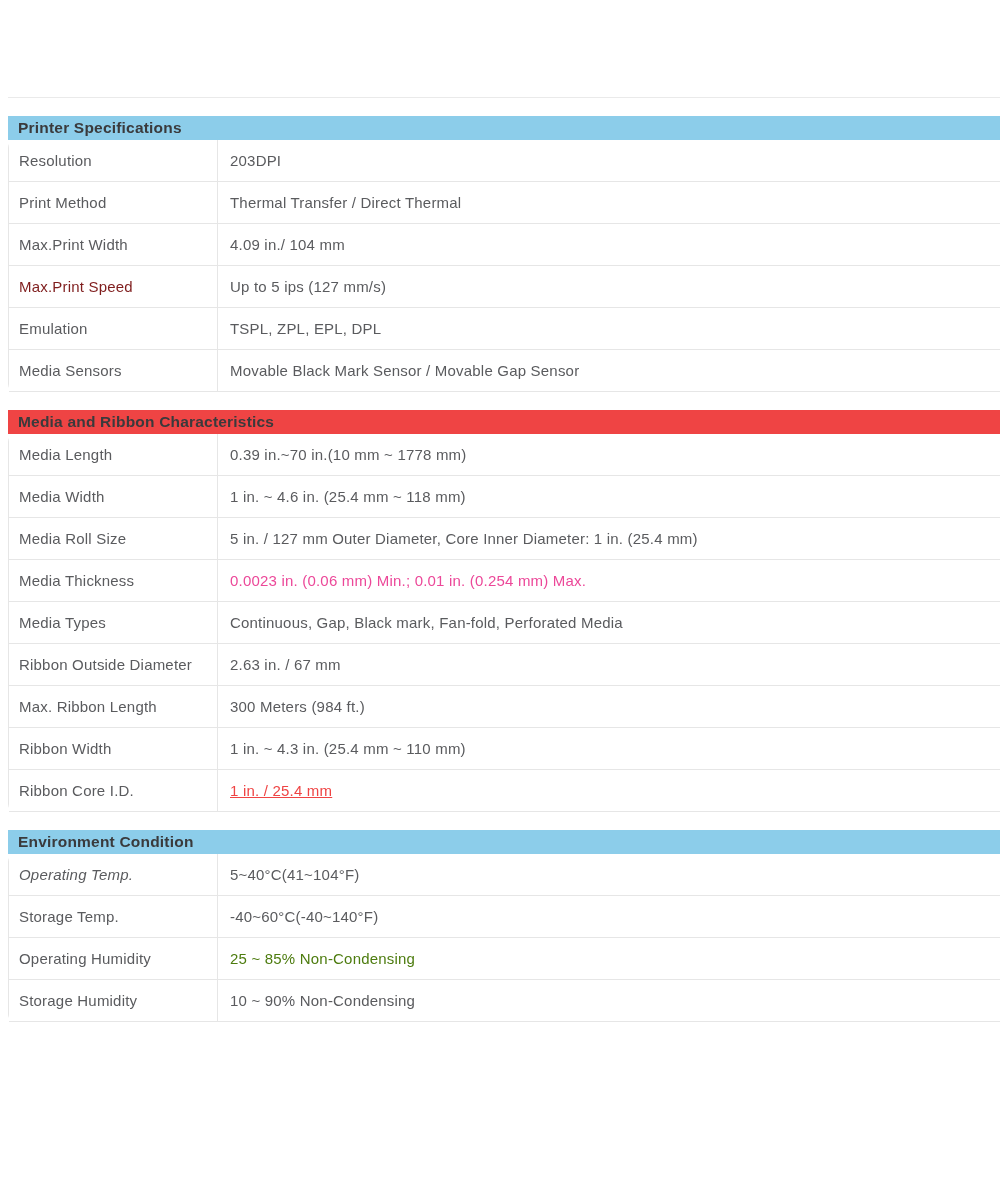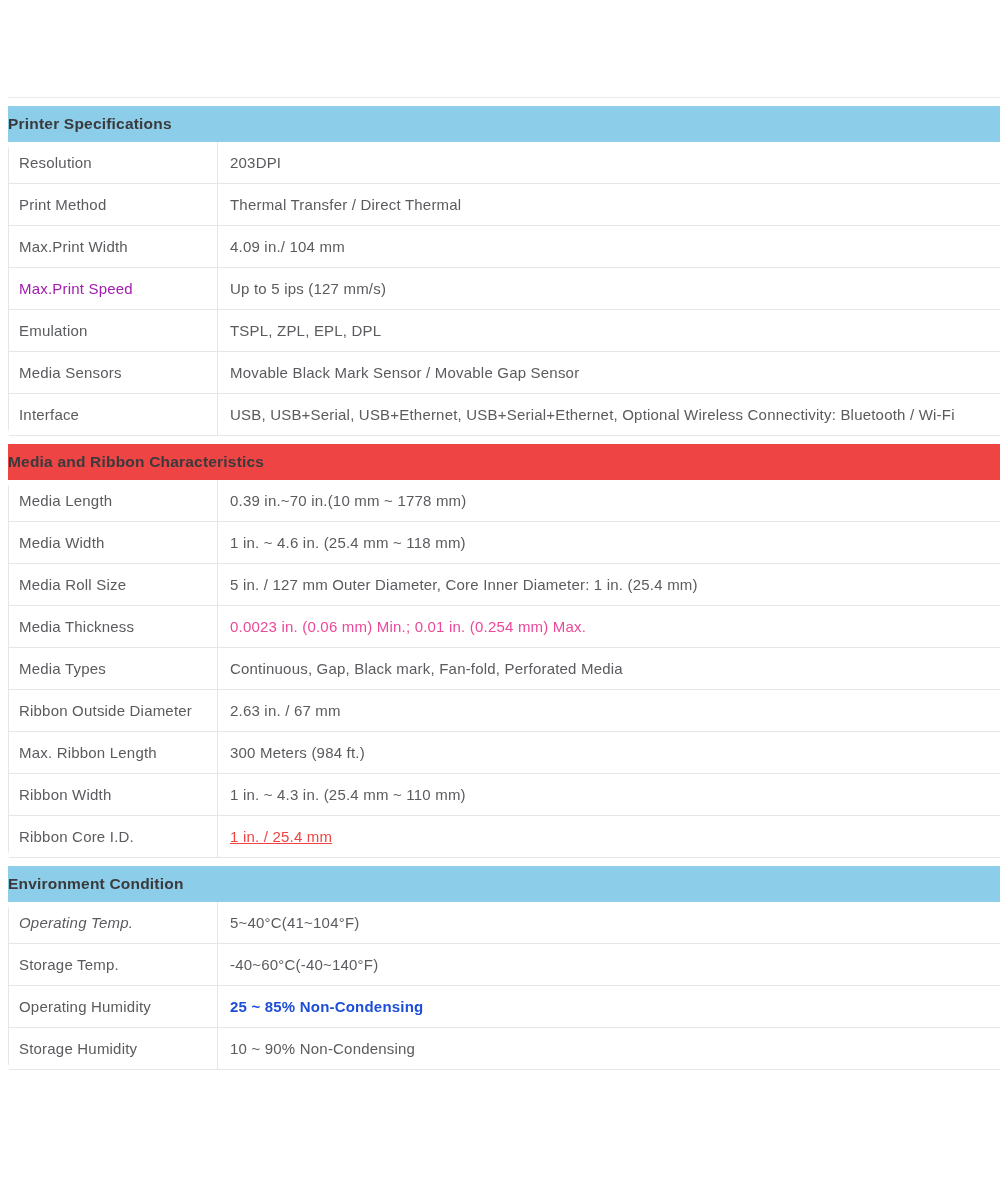--- a/index.html
+++ b/index.html
@@ -15,26 +15,26 @@
     font-family: "Liberation Sans", sans-serif;
   }
   .spec-table {
     position: absolute;
     top: 97px;
     left: 8px;
     width: 992px;
     border-top: 1px solid #eaeaea;
   }
   .section-header {
-    margin-top: 8px;
-    height: 36px;
+    margin-top: 18px;
+    height: 24px;
     background: #8ccdea;
     display: flex;
     align-items: center;
-    padding-left: 0;
+    padding-left: 10px;
     font-size: 15.5px;
     font-weight: bold;
     color: #3a3a3c;
     letter-spacing: 0.2px;
   }
   .section-body {
     border-left: 1px solid #e6e6e6;
     border-radius: 8px;
   }
   .spec-row {
@@ -73,34 +73,30 @@
       </div>
       <div class="spec-row">
         <div class="spec-label" style="color: rgb(90, 91, 94);">Print Method</div>
         <div class="spec-value" style="color: rgb(90, 91, 94);">Thermal Transfer / Direct Thermal</div>
       </div>
       <div class="spec-row">
         <div class="spec-label" style="color: rgb(90, 91, 94);">Max.Print Width</div>
         <div class="spec-value" style="color: rgb(90, 91, 94);">4.09 in./ 104 mm</div>
       </div>
       <div class="spec-row">
-        <div class="spec-label" style="color: #a21caf;">Max.Print Speed</div>
+        <div class="spec-label" style="color: #7f1d1d;">Max.Print Speed</div>
         <div class="spec-value" style="color: rgb(90, 91, 94);">Up to 5 ips (127 mm/s)</div>
       </div>
       <div class="spec-row">
         <div class="spec-label" style="color: rgb(90, 91, 94);">Emulation</div>
         <div class="spec-value" style="color: rgb(90, 91, 94);">TSPL, ZPL, EPL, DPL</div>
       </div>
       <div class="spec-row">
         <div class="spec-label" style="color: rgb(90, 91, 94);">Media Sensors</div>
         <div class="spec-value" style="color: rgb(90, 91, 94);">Movable Black Mark Sensor / Movable Gap Sensor</div>
-      </div>
-      <div class="spec-row">
-        <div class="spec-label" style="color: rgb(90, 91, 94);">Interface</div>
-        <div class="spec-value" style="color: rgb(90, 91, 94);">USB, USB+Serial, USB+Ethernet, USB+Serial+Ethernet, Optional Wireless Connectivity: Bluetooth / Wi-Fi</div>
       </div>
     </div>
     <div class="section-header" style="background: #ef4444; color: rgb(58, 58, 60);">Media and Ribbon Characteristics</div>
     <div class="section-body">
       <div class="spec-row">
         <div class="spec-label" style="color: rgb(90, 91, 94);">Media Length</div>
         <div class="spec-value" style="color: rgb(90, 91, 94);">0.39 in.~70 in.(10 mm ~ 1778 mm)</div>
       </div>
       <div class="spec-row">
         <div class="spec-label" style="color: rgb(90, 91, 94);">Media Width</div>
@@ -140,20 +136,20 @@
       <div class="spec-row">
         <div class="spec-label" style="color: rgb(90, 91, 94); font-style: italic;">Operating Temp.</div>
         <div class="spec-value" style="color: rgb(90, 91, 94);">5~40°C(41~104°F)</div>
       </div>
       <div class="spec-row">
         <div class="spec-label" style="color: rgb(90, 91, 94);">Storage Temp.</div>
         <div class="spec-value" style="color: rgb(90, 91, 94);">-40~60°C(-40~140°F)</div>
       </div>
       <div class="spec-row">
         <div class="spec-label" style="color: rgb(90, 91, 94);">Operating Humidity</div>
-        <div class="spec-value" style="color: #1d4ed8; font-weight: bold;">25 ~ 85% Non-Condensing</div>
+        <div class="spec-value" style="color: #4d7c0f;">25 ~ 85% Non-Condensing</div>
       </div>
       <div class="spec-row">
         <div class="spec-label" style="color: rgb(90, 91, 94);">Storage Humidity</div>
         <div class="spec-value" style="color: rgb(90, 91, 94);">10 ~ 90% Non-Condensing</div>
       </div>
     </div>
   </div>
 
 </body></html>

